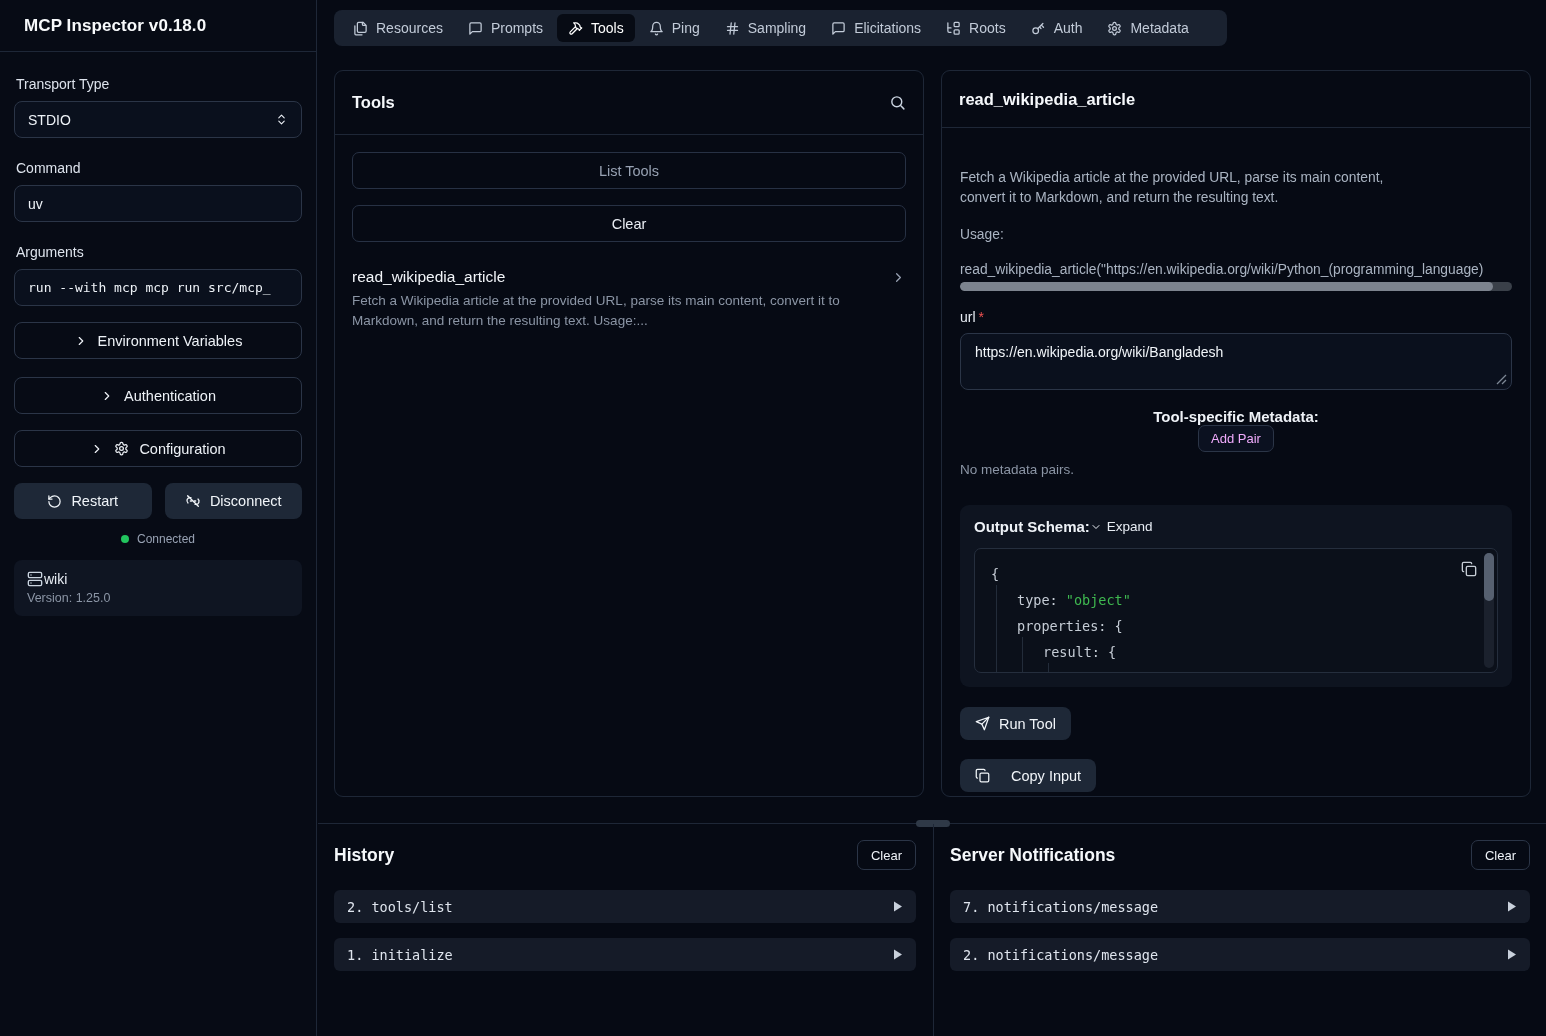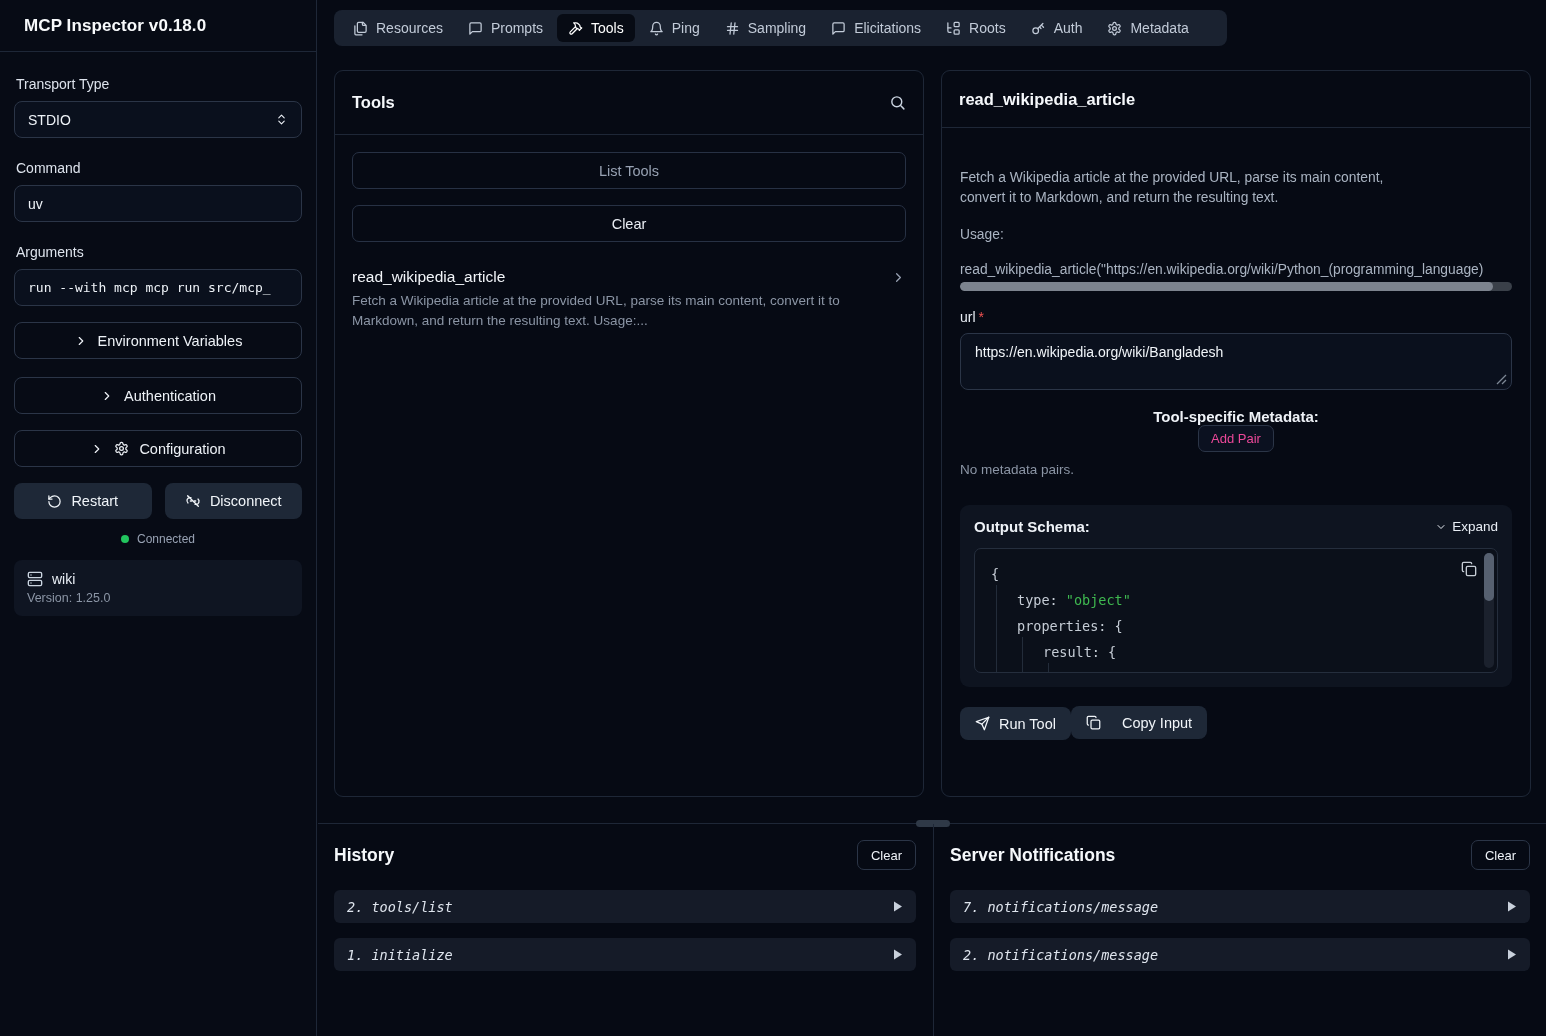--- a/index.html
+++ b/index.html
@@ -37,21 +37,21 @@
   .half-btn{flex:1;height:30px;border:1px solid var(--input-border);border-radius:8px;background:transparent;
             display:flex;align-items:center;justify-content:center;gap:8px;color:#eef2f7;font-size:13px;cursor:pointer;}
   .mt16{margin-top:16px;} .mt18{margin-top:18px;}
   .action-row{display:flex;gap:13px;margin-top:16px;}
   .filled-btn{flex:1;height:36px;background:var(--btn-bg);border:none;border-radius:8px;color:var(--text1);
               font-size:14.5px;display:flex;align-items:center;justify-content:center;gap:9px;cursor:pointer;}
   .status-row{margin-top:13px;display:flex;align-items:center;justify-content:center;gap:8px;}
   .status-dot{width:8px;height:8px;border-radius:50%;background:var(--dot-green);}
   .status-text{font-size:12px;color:#98a2b3;}
   .server-card{margin-top:14px;background:#0f1522;border-radius:8px;padding:11px 13px;}
-  .server-name-row{display:flex;align-items:center;gap:9px;color:#e8edf4;font-size:14px;}
+  .server-name-row{display:flex;align-items:center;gap:1px;color:#e8edf4;font-size:14px;}
   .server-version{margin-top:4px;font-size:12.5px;color:var(--text3);}
 
   
   .navbar{position:absolute;left:334px;top:10px;width:893px;height:36px;background:var(--nav-bg);
           border-radius:8px;display:flex;align-items:center;padding:0 8px;gap:3px;}
   .nav-tab{display:flex;align-items:center;gap:8px;height:28px;padding:0 11px;border-radius:6px;
            color:#c2cbd8;font-size:14px;cursor:pointer;white-space:nowrap;}
   .nav-tab.active{background:var(--active-tab-bg);color:#ffffff;}
 
   
@@ -85,52 +85,52 @@
   .url-label-row{margin-top:18px;font-size:14px;color:#e8edf4;}
   .req{color:var(--red);margin-left:3px;}
   .urlbox{position:relative;margin-top:8px;}
   .url-textarea{width:100%;height:57px;border:1px solid var(--input-border);border-radius:8px;background:var(--input-bg);
                 color:#f1f5f9;font-size:14px;font-family:"Liberation Sans",sans-serif;padding:10px 14px;
                 resize:none;outline:none;display:block;}
   .grip{position:absolute;right:5px;bottom:5px;width:11px;height:11px;cursor:nwse-resize;color:#7d8795;}
   .meta-row{margin-top:18px;display:flex;align-items:center;justify-content:space-between;flex-direction:column;}
   .meta-label{font-size:15px;font-weight:700;color:#eef2f7;}
   .small-btn{height:27px;padding:0 12px;border:1px solid var(--input-border);border-radius:7px;background:#0b1120;
-             color:#ec4899;font-size:13px;display:flex;align-items:center;cursor:pointer;}
+             color:#f0abfc;font-size:13px;display:flex;align-items:center;cursor:pointer;}
   .no-meta{margin-top:10px;font-size:13.5px;color:var(--text3);}
   .schema-card{margin-top:28px;background:var(--card-bg);border-radius:9px;padding:13px 14px 14px 14px;}
-  .schema-head{display:flex;align-items:center;justify-content:space-between;gap:40px;}
+  .schema-head{display:flex;align-items:center;}
   .schema-label{font-size:15px;font-weight:700;color:#eef2f7;}
   .expand-link{display:flex;align-items:center;gap:5px;color:#e8edf4;font-size:13.5px;cursor:pointer;}
   .codewrap{margin-top:13px;position:relative;height:125px;border:1px solid #252e3d;border-radius:7px;
             background:var(--code-bg);overflow:hidden;}
   .codepre{padding:12px 16px;font-family:"DejaVu Sans Mono",monospace;font-size:13.5px;line-height:26px;color:#c6cdd6;}
   .code-line{white-space:pre;}
   .cv{color:var(--green);}
   .guide{position:absolute;width:1px;background:#232c3a;}
   .code-copy{position:absolute;top:12px;right:20px;color:#c6cdd6;cursor:pointer;background:none;border:none;}
   .vscroll{position:absolute;right:3px;top:4px;bottom:4px;width:10px;border-radius:5px;background:#1b212d;cursor:pointer;}
   .vscroll-thumb{width:10px;height:42%;border-radius:5px;background:#566070;}
   .run-btn{margin-top:20px;height:33px;padding:0 15px;background:var(--btn-bg);border:none;border-radius:8px;
            color:var(--text1);font-size:14.5px;display:inline-flex;align-items:center;gap:9px;cursor:pointer;}
   .copy-input-btn{display:inline-flex;margin-top:19px;gap:21px;}
-  .btn-stack{display:flex;flex-direction:row;align-items:flex-start;}
+  .btn-stack{display:flex;flex-direction:column;align-items:flex-start;}
 
   
   .hdivider{position:absolute;left:318px;right:0;top:823px;height:1px;background:var(--border);}
   .drag-handle{position:absolute;left:916px;top:820px;width:34px;height:7px;border-radius:4px;background:#2f3947;cursor:row-resize;}
   .vdivider{position:absolute;left:933px;top:824px;bottom:0;width:1px;background:var(--border);}
   .bottom-section{position:absolute;top:840px;}
   #history-section{left:334px;width:582px;}
   #notif-section{left:950px;width:580px;}
   .bottom-head{display:flex;align-items:center;justify-content:space-between;height:30px;}
   .bottom-title{font-size:17.5px;font-weight:700;color:#f5f8fb;}
   .clear-btn{height:30px;padding:0 13px;border:1px solid var(--input-border);border-radius:7px;background:transparent;
              color:#eef2f7;font-size:13px;display:flex;align-items:center;cursor:pointer;}
-  .row-list{margin-top:20px;display:flex;flex-direction:column;gap:15px;font-style:italic;}
+  .row-list{margin-top:20px;display:flex;flex-direction:column;gap:15px;}
   .mono-row{height:33px;background:var(--row-bg);border-radius:6px;display:flex;align-items:center;
             justify-content:space-between;padding:0 13px;cursor:pointer;
             font-family:"DejaVu Sans Mono",monospace;font-size:13.5px;color:#dfe5ee;}
   .mono-row .play{color:#c8d0db;}
 </style>
 </head>
 <body>
 
 <aside class="sidebar">
   <div class="sidebar-header">

